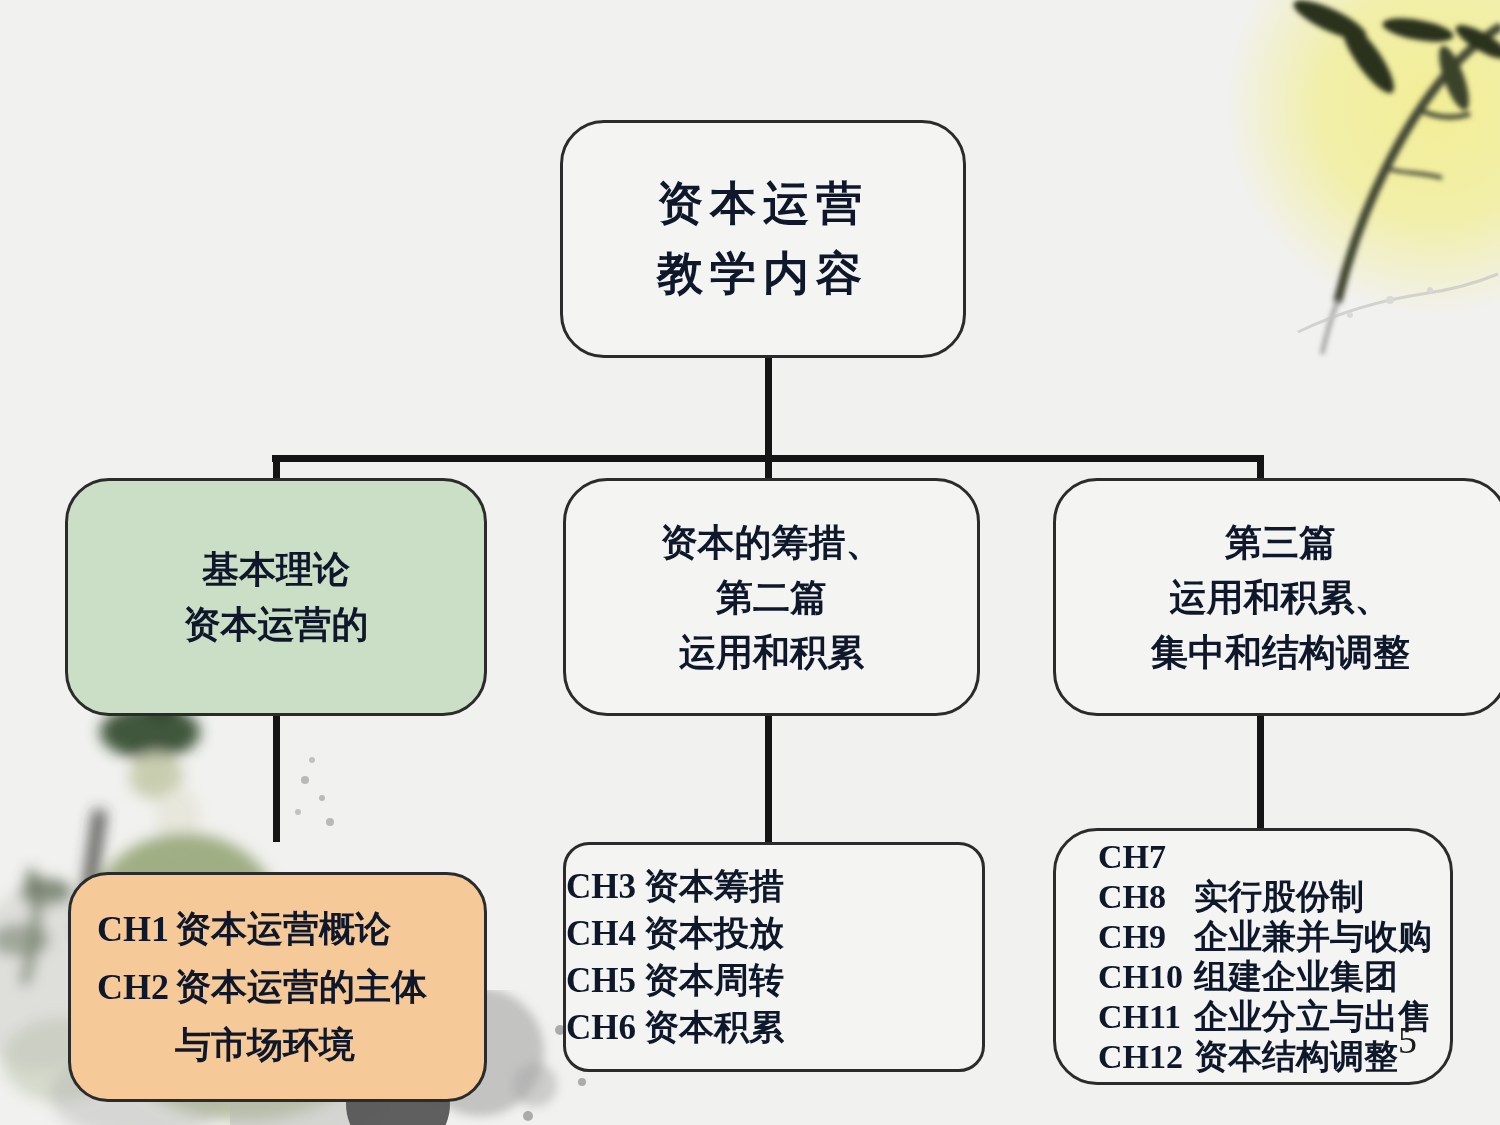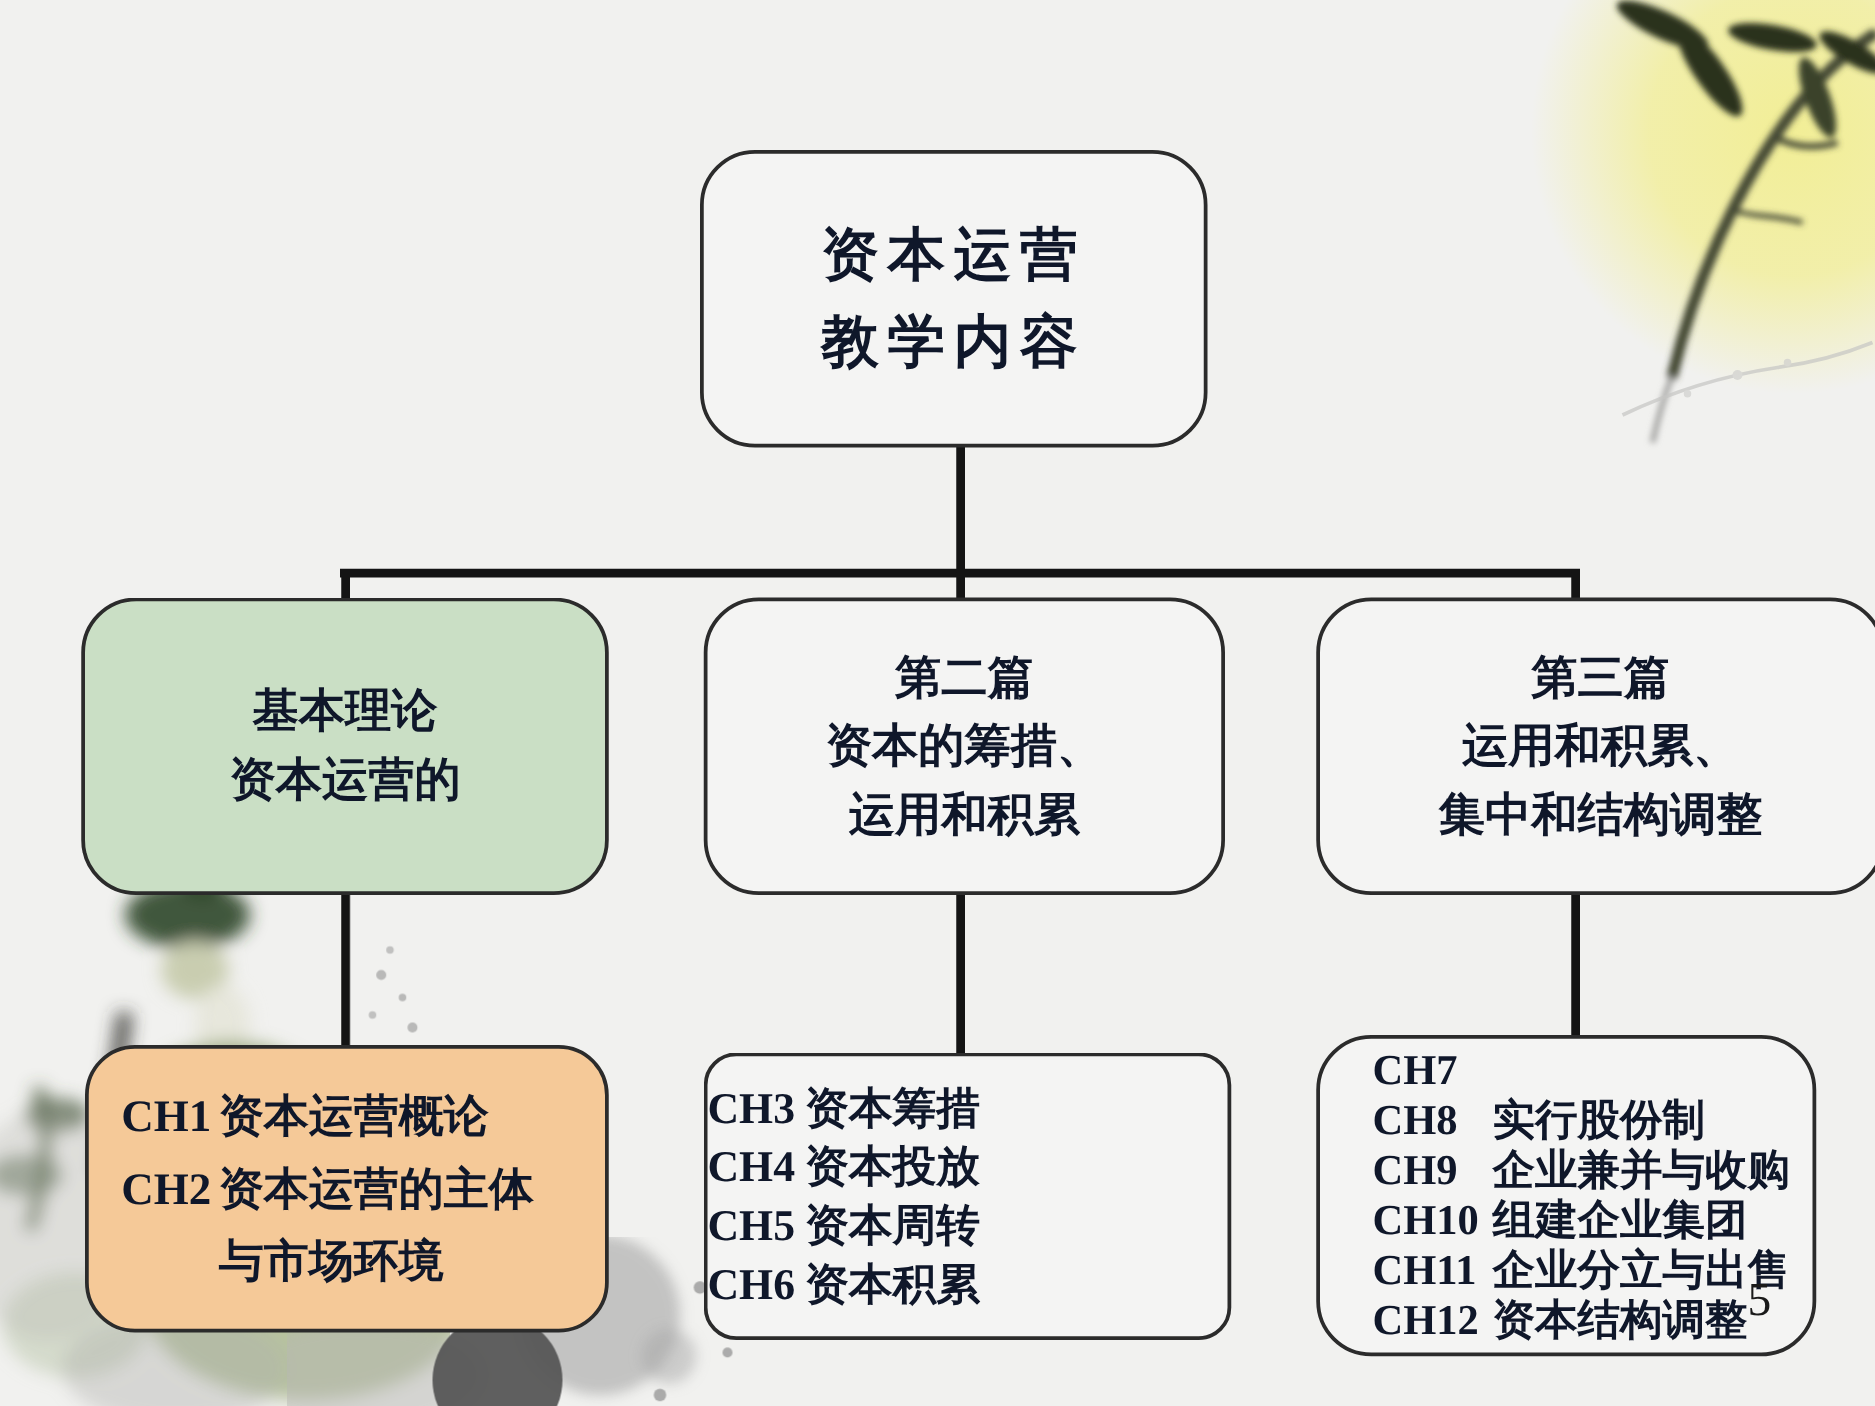--- a/index.html
+++ b/index.html
@@ -40,21 +40,21 @@
     line-height:55px;
   }
   .box-green{left:65px;width:422px;background:#cadfc5;}
   .box-mid{left:563px;width:417px;}
   .box-right{left:1053px;width:455px;}
   
   .chapters-box{font-weight:700;}
   .chapter-row{display:flex;}
   .ch-code{flex:0 0 auto;}
   .box-orange{
-    left:68px;top:836px;width:419px;height:230px;
+    left:68px;top:872px;width:419px;height:230px;
     background:#f5c998;border-radius:40px;
     padding-left:26px;font-size:36px;line-height:58px;
   }
   .box-orange .ch-code{width:78px;}
   .box-ch-mid{
     left:563px;top:842px;width:422px;height:230px;
     font-size:35px;line-height:47px;border-radius:26px;
   }
   .box-ch-mid .ch-code{width:78px;}
   .box-ch-right{
@@ -166,22 +166,22 @@
   <div class="node root-box">
     <div>资本运营</div>
     <div>教学内容</div>
   </div>
 
   <div class="node title-box box-green">
     <div>基本理论</div>
     <div>资本运营的</div>
   </div>
   <div class="node title-box box-mid">
+    <div>资本的筹措、</div>
     <div>第二篇</div>
-    <div>资本的筹措、</div>
     <div>运用和积累</div>
   </div>
   <div class="node title-box box-right">
     <div>第三篇</div>
     <div>运用和积累、</div>
     <div>集中和结构调整</div>
   </div>
 
   <div class="node chapters-box box-orange">
     <div class="chapter-row">

